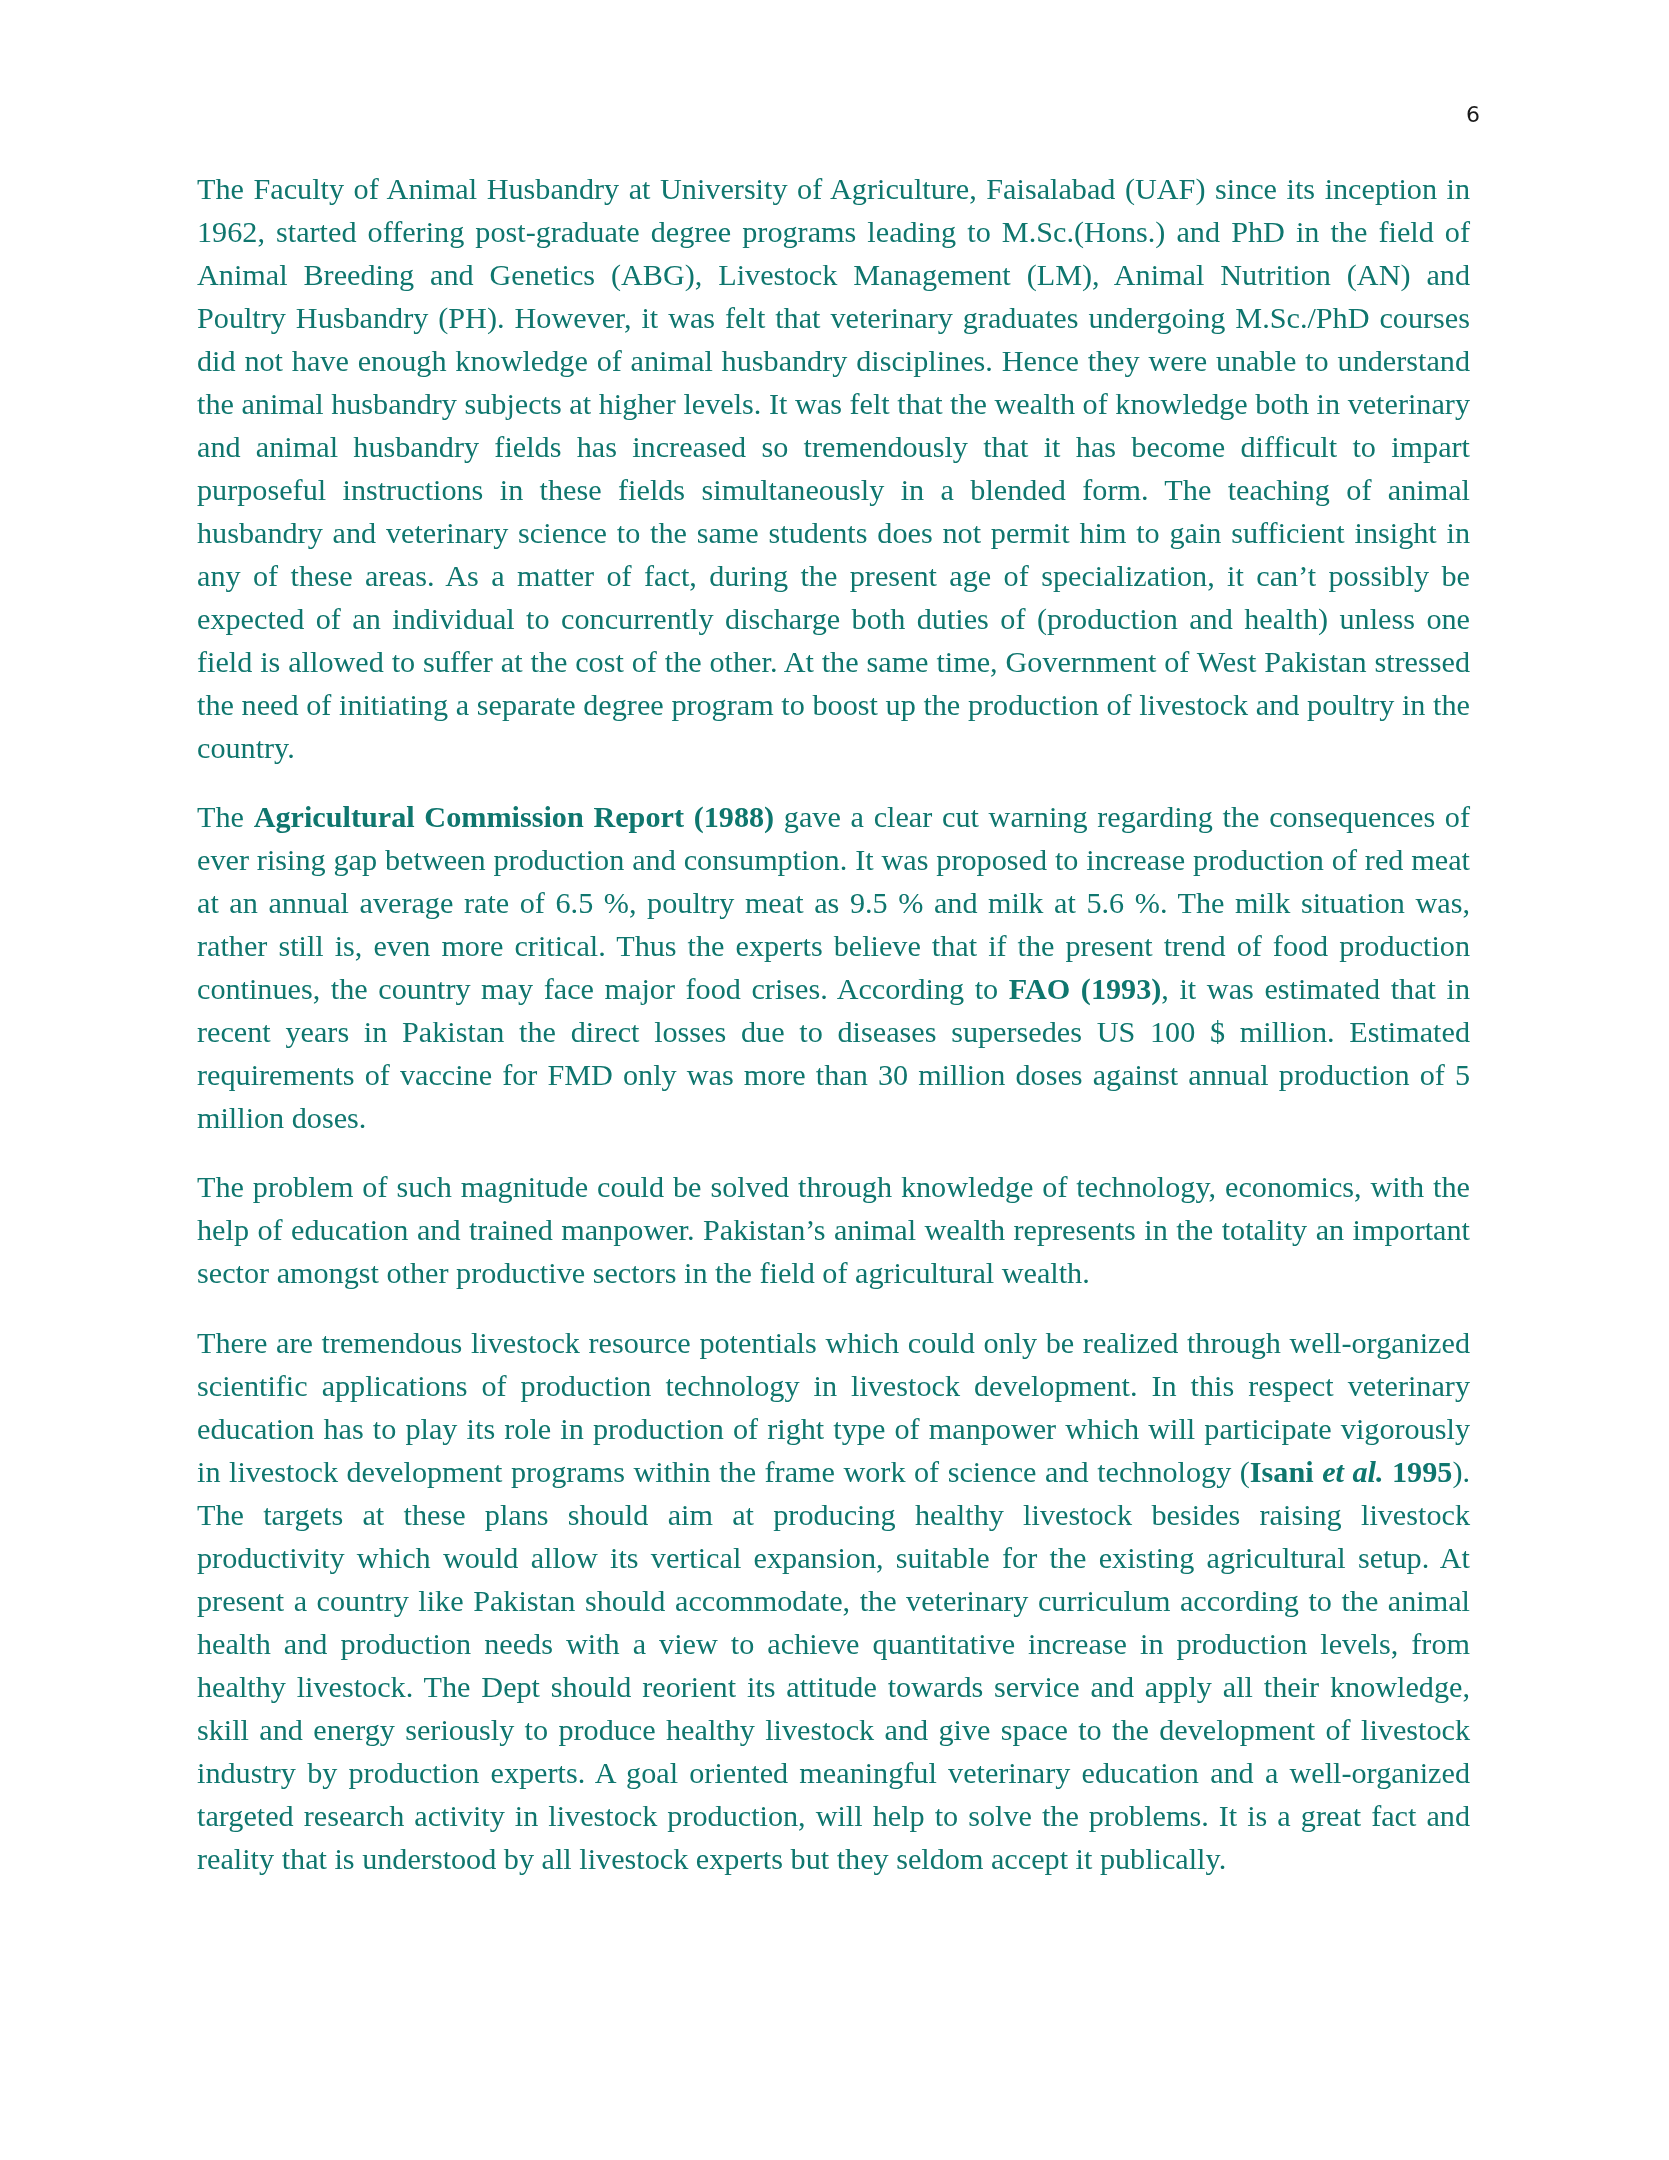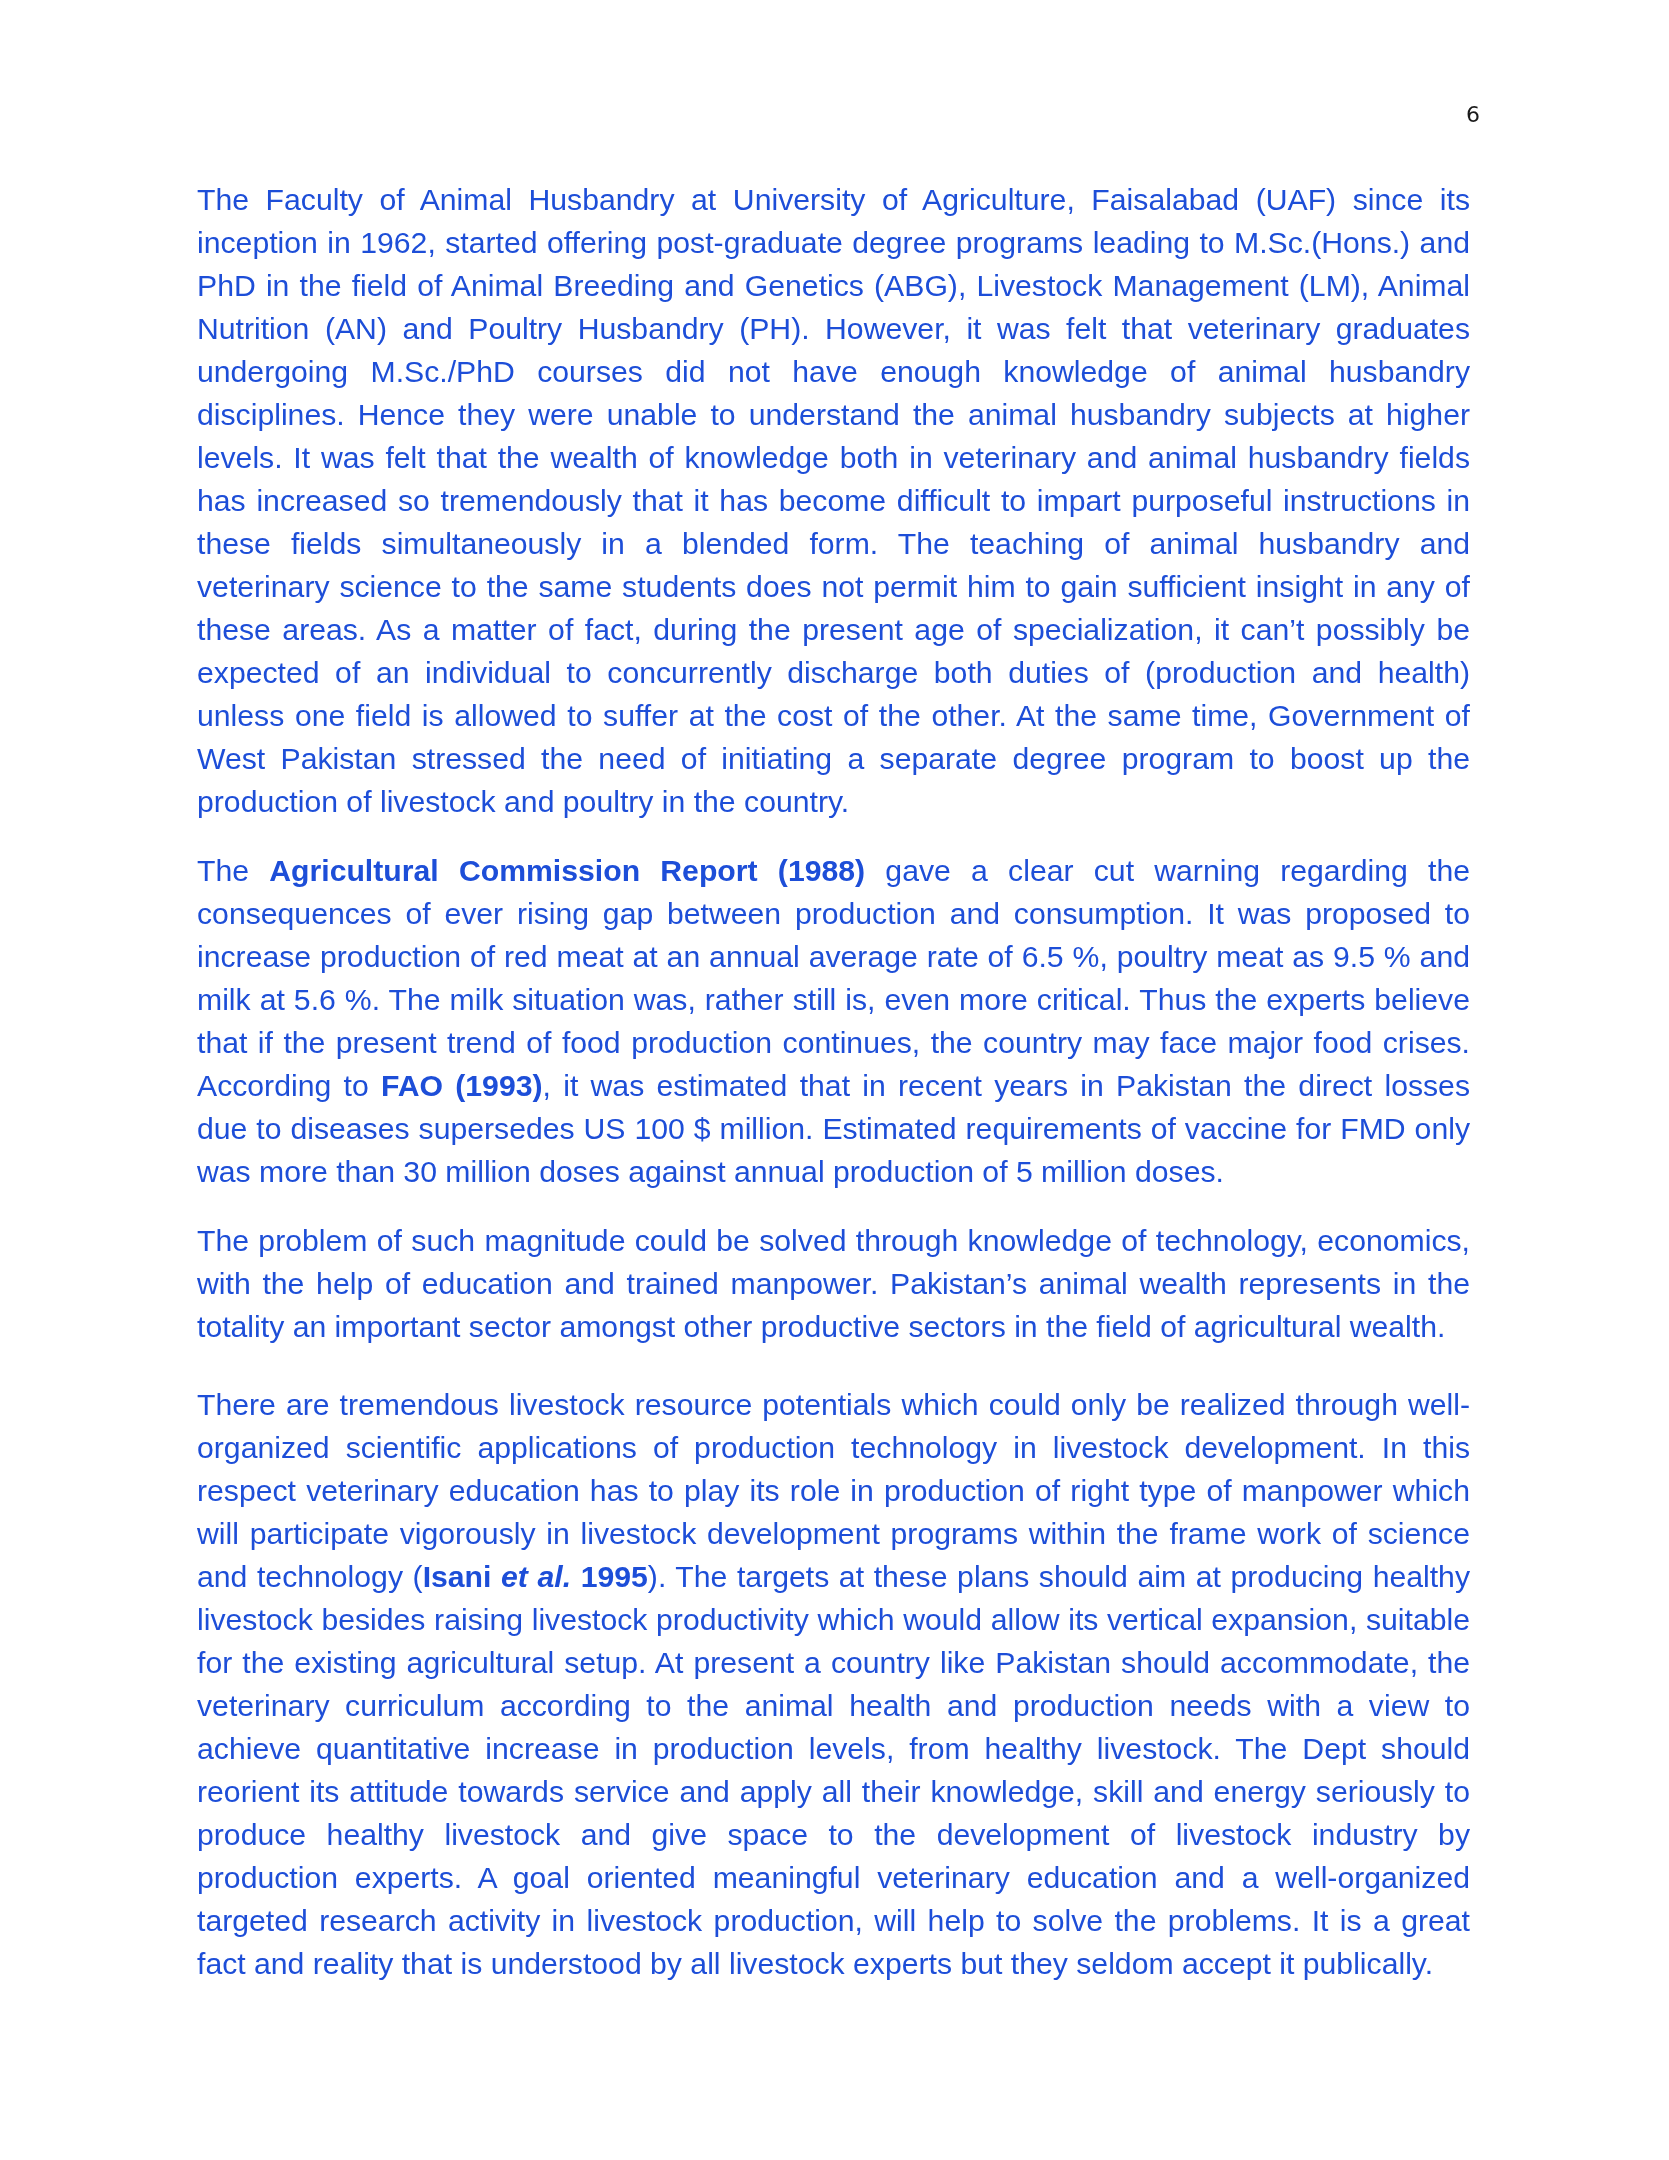--- a/index.html
+++ b/index.html
@@ -20,34 +20,34 @@
       left: 1440px;
       width: 40px;
       text-align: right;
       font-family: "DejaVu Sans", "Liberation Sans", sans-serif;
       font-size: 22px;
       line-height: 30px;
       color: #1a1a1a;
     }
     .content {
       position: absolute;
-      top: 178px;
+      top: 168px;
       left: 197px;
       width: 1273px;
-      font-family: Liberation Sans, sans-serif;
+      font-family: Liberation Serif, serif;
       font-size: 30.2px;
       line-height: 43px;
       text-align: justify;
-      color: #1d4ed8;
+      color: #0f766e;
     }
     .content p {
       margin: 0 0 26px 0;
       padding: 0;
     }
-    .content p.p3 { margin-bottom: 35px; }
+    .content p.p3 { margin-bottom: 27px; }
     .content b { font-weight: bold; }
     .content i { font-style: italic; }
   </style>
 </head>
 <body>
 
 <div class="page-number">6</div>
 
 <div class="content">
   <p class="p1">

